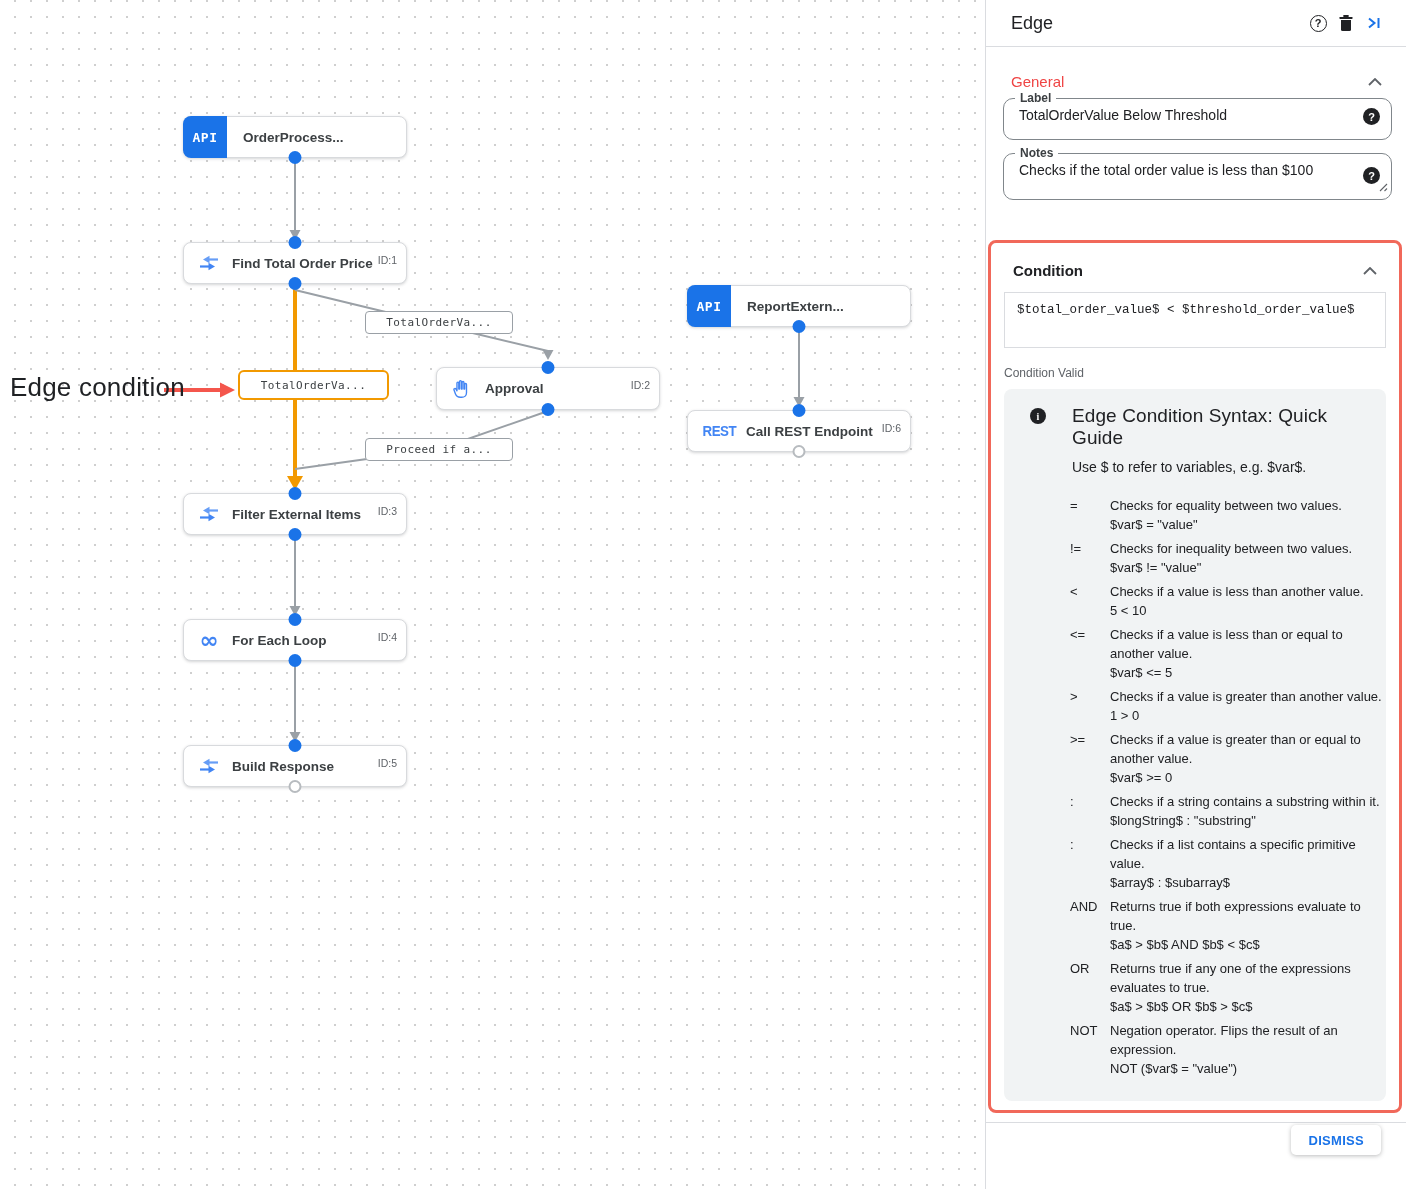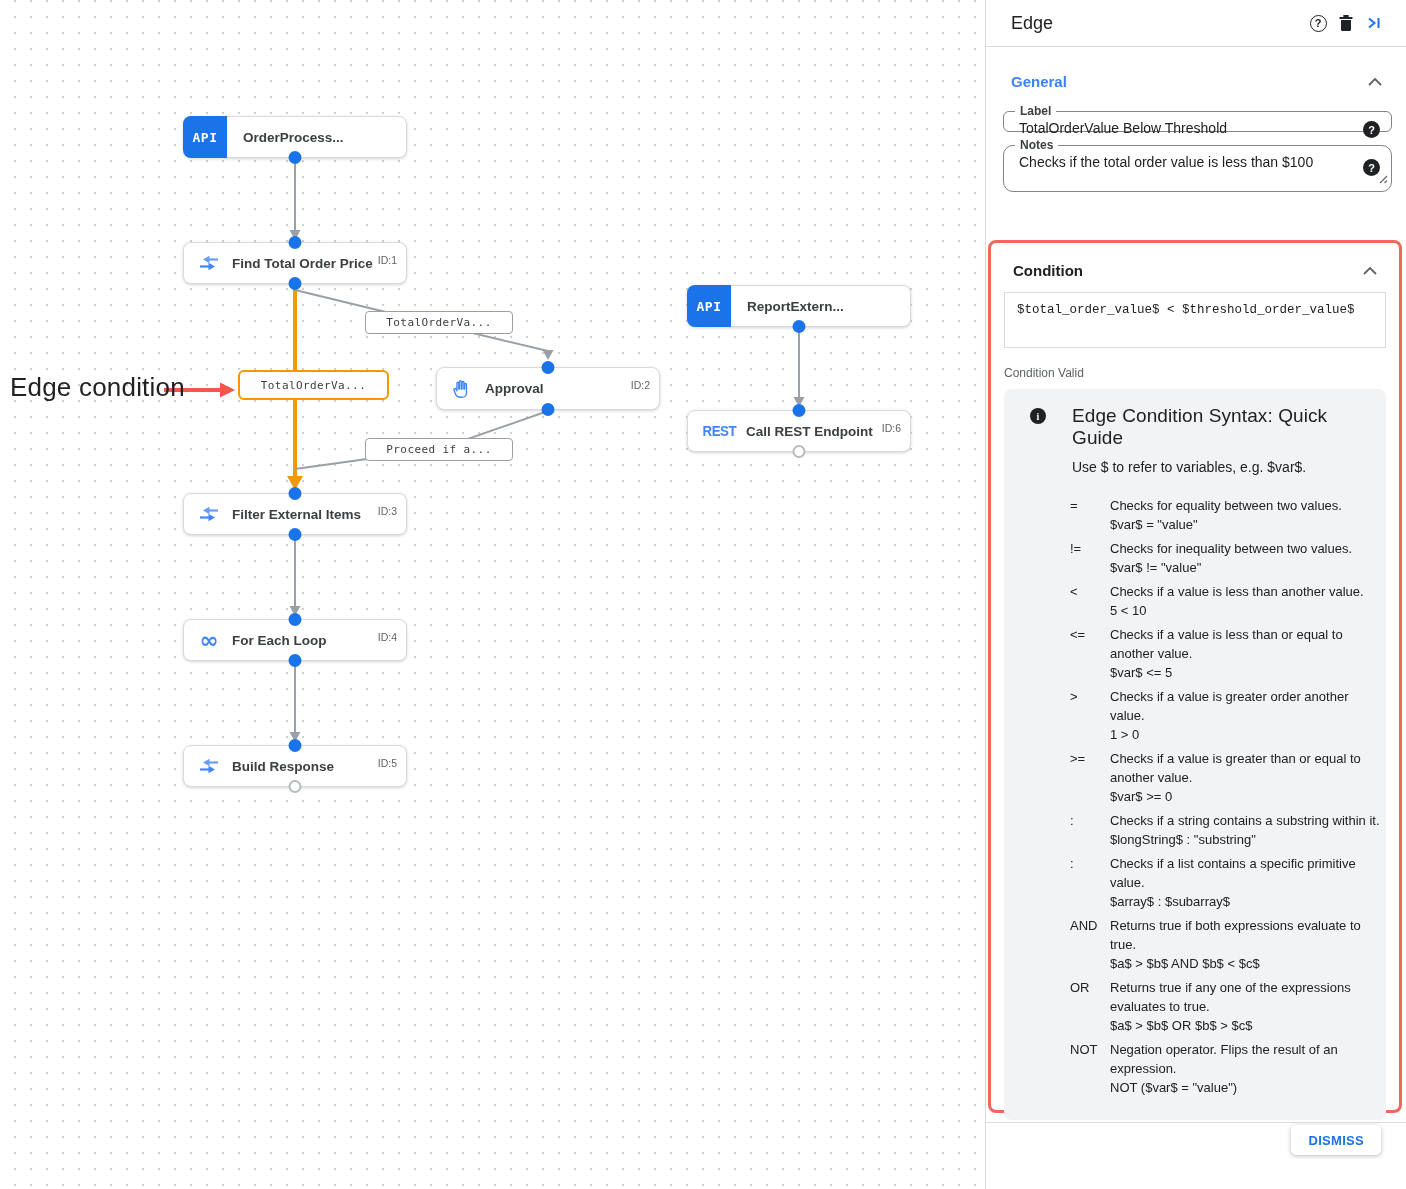--- a/index.html
+++ b/index.html
@@ -47,36 +47,36 @@
 
   
   .panel { position:absolute; left:985px; top:0; width:421px; height:1189px; background:#fff; border-left:1px solid #dadce0; }
   .panel-header { height:47px; display:flex; align-items:center; padding:0 18px 0 25px; border-bottom:1px solid #dadce0; }
   .panel-title { flex:1; font-size:18px; color:#202124; }
   .hicon { display:flex; align-items:center; justify-content:center; width:28px; height:28px; cursor:pointer; }
   .help-circle { width:17px; height:17px; border:1.7px solid #202124; border-radius:50%; display:flex; align-items:center; justify-content:center; font-size:11px; font-weight:bold; color:#202124; }
 
   .panel-body { padding:25px 14px 0 17px; }
   .sec-head { display:flex; align-items:center; margin:0 10px 0 8px; }
-  .sec-head .t { flex:1; font-size:15px; font-weight:bold; color:#3b82f6; }
+  .sec-head .t { flex:1; font-size:15px; font-weight:normal; color:#ef4444; }
 
   .mat-field { position:relative; border:1px solid #80868b; border-radius:10px; background:#fff; }
   .mat-field .flabel {
     position:absolute; top:-8px; left:11px; background:#fff; padding:0 5px;
     font-size:12px; font-weight:bold; color:#3c4043; line-height:14px;
   }
   .mat-field input, .mat-field textarea {
     width:100%; border:none; outline:none; background:transparent; resize:none;
     font-family:"Liberation Sans",sans-serif; font-size:14px; color:#202124;
   }
   .qbadge {
     position:absolute; right:11px; width:17px; height:17px; border-radius:50%; background:#202124;
     color:#fff; font-size:11px; font-weight:bold; display:flex; align-items:center; justify-content:center;
   }
-  .field-label { margin-top:21px; height:21px;border-radius:6px; }
+  .field-label { margin-top:8px; height:42px; }
   .field-label input { padding:8px 40px 8px 15px; }
   .field-label .qbadge { top:9px; }
   .field-notes { margin-top:13px; height:47px; }
   .field-notes textarea { padding:8px 40px 2px 15px; height:100%; }
   .field-notes .qbadge { top:13px; }
   .resize-glyph { position:absolute; right:3px; bottom:3px; }
 
   .cond-wrap {
     position:absolute; left:2px; top:240px; width:414px; height:873px;
     border:3px solid #f1685a; border-radius:8px; padding:13px 13px 0 13px; background:#fff;
@@ -353,21 +353,21 @@
         <div class="g-row">
           <span class="g-op">&lt;=</span>
           <span>
               <div class="g-desc">Checks if a value is less than or equal to another value.</div>
           <div class="g-ex">$var$ &lt;= 5</div>
             </span>
         </div>
         <div class="g-row">
           <span class="g-op">&gt;</span>
           <span>
-              <div class="g-desc">Checks if a value is greater order another value.</div>
+              <div class="g-desc">Checks if a value is greater than another value.</div>
           <div class="g-ex">1 &gt; 0</div>
             </span>
         </div>
         <div class="g-row">
           <span class="g-op">&gt;=</span>
           <span>
               <div class="g-desc">Checks if a value is greater than or equal to another value.</div>
           <div class="g-ex">$var$ &gt;= 0</div>
             </span>
         </div>

